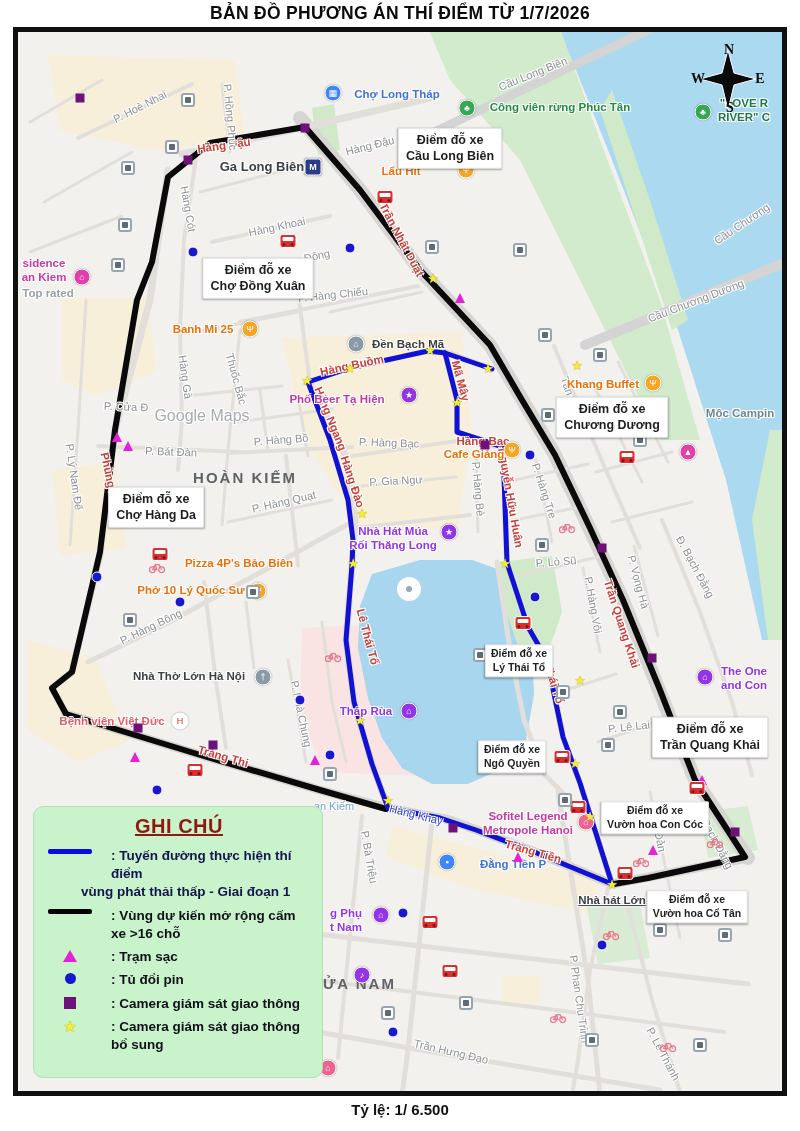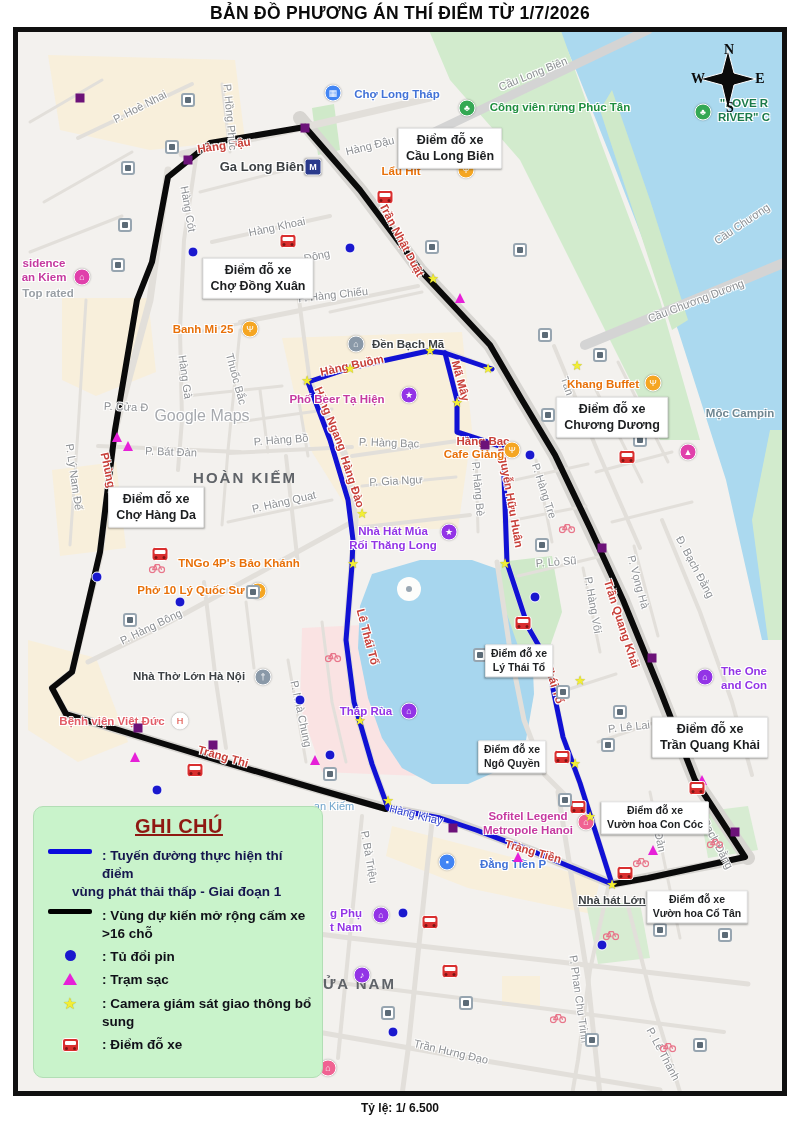--- a/index.html
+++ b/index.html
@@ -6,21 +6,21 @@
   body{width:800px;height:1131px;position:relative;overflow:hidden;
        font-family:"Liberation Sans", sans-serif;}
   .page{position:absolute;inset:0;}
   .title{position:absolute;top:3px;left:0;right:0;text-align:center;
          font-size:17.5px;font-weight:700;color:#0b0b0b;letter-spacing:.3px;z-index:8;}
   #map-canvas{position:absolute;inset:0;z-index:1;}
   #map-svg{position:absolute;left:0;top:0;}
   .frame{position:absolute;left:13px;top:27px;width:774px;height:1069px;
          border:5px solid #101010;box-sizing:border-box;z-index:7;pointer-events:none;}
   .scale{position:absolute;top:1101px;left:0;right:0;text-align:center;
-         font-size:12px;font-weight:700;color:#111;z-index:8;}
+         font-size:15px;font-weight:700;color:#111;z-index:8;}
 
   
   .slabel,.district,.poi-t,.plabel,.poi-ic{position:absolute;transform:translate(-50%,-50%);}
   .halo{text-shadow:-1px -1px 0 #fff,1px -1px 0 #fff,-1px 1px 0 #fff,1px 1px 0 #fff,0 0 2px #fff;}
   .slabel{font-size:11px;font-weight:500;white-space:nowrap;z-index:2;line-height:1;}
   .district{font-size:15px;font-weight:700;letter-spacing:2px;color:#5f6368;z-index:2;white-space:nowrap;}
   .poi-t{font-size:11.5px;font-weight:600;white-space:pre;text-align:center;line-height:1.2;z-index:3;}
   .poi-ic{width:15px;height:15px;border-radius:50%;color:#fff;font-size:9px;line-height:15px;
           text-align:center;border:1.5px solid #fff;box-shadow:0 0 2px rgba(0,0,0,.35);z-index:3;}
   .poi-ic.sq{border-radius:3px;font-weight:700;}
@@ -48,21 +48,21 @@
   .compass{position:absolute;left:690px;top:42px;width:78px;height:76px;z-index:5;}
   .compass span{position:absolute;font-family:"Liberation Serif", serif;font-weight:700;
                 font-size:14px;color:#0b0b0b;transform:translate(-50%,-50%);}
 
   
   .legend{position:absolute;left:33px;top:806px;width:290px;height:272px;background:#c9f3cb;
           border:1px solid #b2deb5;border-radius:10px;z-index:6;box-sizing:border-box;
           padding:8px 10px 6px 12px;}
   .legend-title{text-align:center;font-size:20px;font-weight:800;letter-spacing:.5px;
                 color:#8f1812;text-decoration:underline;margin-bottom:9px;}
-  .leg-row{display:flex;align-items:flex-start;margin-bottom:5px;}
+  .leg-row{display:flex;align-items:flex-start;margin-bottom:5px;gap:9px;}
   .leg-sym{width:48px;flex:0 0 48px;display:flex;justify-content:center;align-items:center;
            margin-right:8px;padding-top:2px;}
   .leg-txt{font-size:13.5px;font-weight:600;color:#101018;line-height:1.35;}
   .leg-txt.navy{color:#15154e;}
   .leg-cont{margin-left:-30px;}
   .ls-line{display:inline-block;width:44px;height:5px;border-radius:2px;}
   .ls-dot{display:inline-block;width:11px;height:11px;border-radius:50%;background:#1a18ce;}
   .ls-tri{display:inline-block;width:0;height:0;border-left:7px solid transparent;
           border-right:7px solid transparent;border-bottom:12px solid #e620d8;}
   .ls-sq{display:inline-block;width:12px;height:12px;background:#6c1279;}
@@ -259,21 +259,21 @@
       <div class="poi-t halo" style="left: 337px; top: 400px; color: rgb(197, 57, 159);">Phố Beer Tạ Hiện</div>
       <div class="poi-ic" style="left: 356px; top: 344px; background: rgb(138, 153, 168);">⌂</div>
       <div class="poi-t halo" style="left: 408px; top: 345px; color: rgb(60, 64, 67);">Đền Bạch Mã</div>
       <div class="poi-ic" style="left: 512px; top: 450px; background: rgb(245, 166, 35);">Ψ</div>
       <div class="poi-t halo" style="left: 474px; top: 455px; color: rgb(232, 113, 10); text-align: center;">Cafe Giảng</div>
       <div class="poi-ic" style="left: 449px; top: 532px; background: rgb(147, 52, 230);">★</div>
       <div class="poi-t halo" style="left: 393px; top: 539px; color: rgb(147, 52, 230);">Nhà Hát Múa
 Rối Thăng Long</div>
       <div class="poi-ic" style="left: 409px; top: 711px; background: rgb(147, 52, 230);">⌂</div>
       <div class="poi-t halo" style="left: 366px; top: 712px; color: rgb(147, 52, 230);">Tháp Rùa</div>
-      <div class="poi-t halo" style="left: 239px; top: 564px; color: rgb(232, 113, 10);">TNGo 4P's Bảo Khánh</div>
+      <div class="poi-t halo" style="left: 239px; top: 564px; color: rgb(232, 113, 10);">Pizza 4P's Bảo Biên</div>
       <div class="poi-ic" style="left: 258px; top: 591px; background: rgb(245, 166, 35);">Ψ</div>
       <div class="poi-t halo" style="left: 191px; top: 591px; color: rgb(232, 113, 10);">Phở 10 Lý Quốc Sư</div>
       <div class="poi-ic" style="left: 263px; top: 677px; background: rgb(138, 153, 168);">†</div>
       <div class="poi-t halo" style="left: 189px; top: 677px; color: rgb(60, 64, 67);">Nhà Thờ Lớn Hà Nội</div>
       <div class="poi-ic" style="left: 180px; top: 721px; background: rgb(255, 255, 255); color: rgb(217, 48, 37);">H</div>
       <div class="poi-t halo" style="left: 112px; top: 722px; color: rgb(226, 93, 104);">Bệnh viện Việt Đức</div>
       <div class="poi-ic" style="left: 586px; top: 822px; background: rgb(240, 98, 146);">⌂</div>
       <div class="poi-t halo" style="left: 528px; top: 824px; color: rgb(197, 57, 159);">Sofitel Legend
 Metropole Hanoi</div>
       <div class="poi-ic" style="left: 447px; top: 862px; background: rgb(66, 133, 244);">▪</div>
@@ -522,43 +522,39 @@
           <div class="leg-txt navy">: Tuyến đường thực hiện thí điểm<div class="leg-cont">vùng phát thải thấp - Giai đoạn 1</div></div>
         </div>
         <div class="leg-row">
           <div class="leg-sym">
             <span class="ls-line" style="background:#000"></span>
           </div>
           <div class="leg-txt">: Vùng dự kiến mở rộng cấm xe &gt;16 chỗ</div>
         </div>
         <div class="leg-row">
           <div class="leg-sym">
+            <span class="ls-tri"></span>
+          </div>
+          <div class="leg-txt">: Trạm sạc</div>
+        </div>
+        <div class="leg-row">
+          <div class="leg-sym">
             <span class="ls-dot"></span>
           </div>
           <div class="leg-txt">: Tủ đổi pin</div>
         </div>
         <div class="leg-row">
           <div class="leg-sym">
-            <span class="ls-tri"></span>
+            <span class="ls-sq"></span>
           </div>
-          <div class="leg-txt">: Trạm sạc</div>
+          <div class="leg-txt">: Camera giám sát giao thông</div>
         </div>
         <div class="leg-row">
           <div class="leg-sym">
             <span class="ls-star">★</span>
           </div>
           <div class="leg-txt">: Camera giám sát giao thông bổ sung</div>
         </div>
-        <div class="leg-row">
-          <div class="leg-sym">
-            <span class="busbody">
-              <i class="busw"></i>
-              <i class="bwl"></i>
-              <i class="bwr"></i>
-            </span>
-          </div>
-          <div class="leg-txt">: Điểm đỗ xe</div>
-        </div>
       </div>
   </div>
   <div class="frame"></div>
   <div class="scale">Tỷ lệ: 1/ 6.500</div>
 </div>
 
 </body></html>

